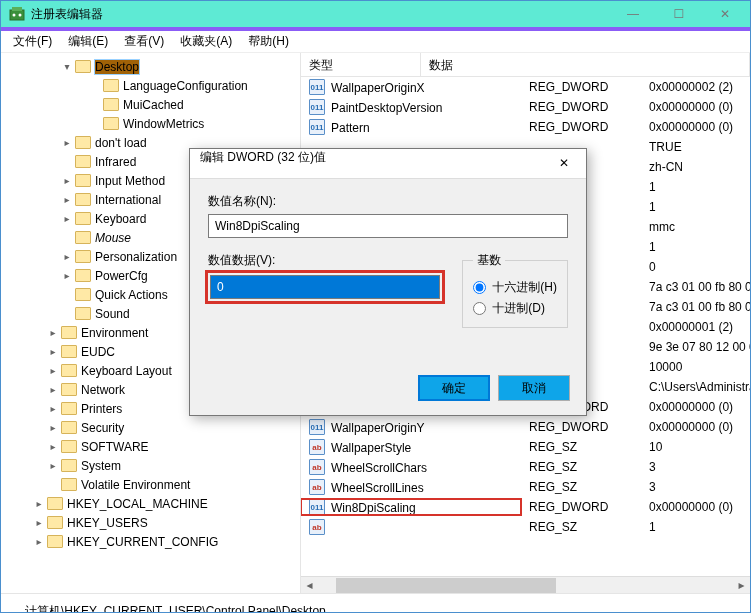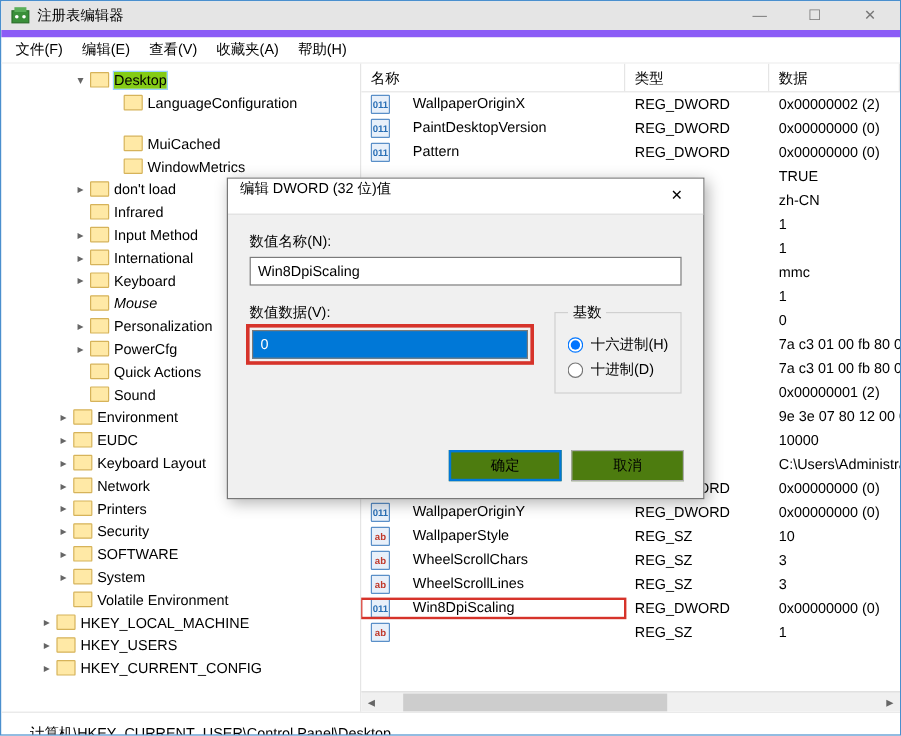--- a/index.html
+++ b/index.html
@@ -1,37 +1,37 @@
 <!DOCTYPE html>
 <html><head>
 <meta charset="utf-8">
 <style>
 *{box-sizing:border-box;margin:0;padding:0;font-family:"Microsoft YaHei",Segoe UI,sans-serif;font-size:12px}
 body{background:#fff;width:751px;height:613px;overflow:hidden;position:relative;border:1px solid #4a8fce}
-.titlebar{height:30px;background:#e5e5e5;display:flex;align-items:center;padding:0 2px 0 8px;border-bottom:6px solid #8b5cf6}
+.titlebar{height:30px;background:#5eead4;display:flex;align-items:center;padding:0 2px 0 8px;border-bottom:4px solid #8b5cf6}
 .titlebar .icon{width:16px;height:16px;margin-right:6px}
 .titlebar .title{flex:1}
 .winbtns{display:flex}
 .winbtn{width:46px;height:30px;display:flex;align-items:center;justify-content:center;color:#777}
 .menubar{height:22px;display:flex;align-items:center;padding:0 6px;gap:4px;border-bottom:1px solid #eee}
 .menubar span{padding:2px 6px}
 .main{display:flex;height:540px}
 .tree{width:300px;border-right:1px solid #e5e5e5;overflow:hidden;padding-top:4px}
 .tree-inner{padding-left:4px}
 .trow{display:flex;align-items:center;height:19px;white-space:nowrap}
 .trow .exp{width:12px;text-align:center;color:#666;font-size:10px}
 .trow .exp.none{visibility:hidden}
 .fold{width:16px;height:13px;background:#ffe9a6;border:1px solid #d6b35a;margin:0 4px 0 2px;border-radius:1px}
-.sel{background:#84cc16;outline:1px solid #99d1ff}
+.sel{background:#a16207;outline:1px solid #99d1ff}
 .list{flex:1;overflow:hidden;position:relative}
 .list-head{display:flex;height:24px;border-bottom:1px solid #e5e5e5}
 .list-head div{padding:4px 8px;border-right:1px solid #e5e5e5}
 .lh-name{width:220px}.lh-type{width:120px}.lh-data{flex:1}
 .lrow{display:flex;height:20px;align-items:center}
-.lrow .c1{width:220px;padding-left:8px;display:flex;align-items:flex-start;gap:19px}
+.lrow .c1{width:220px;padding-left:8px;display:flex;align-items:flex-end;gap:6px}
 .lrow .c2{width:120px;padding-left:8px}
 .lrow .c3{flex:1;padding-left:8px;white-space:nowrap;overflow:hidden}
 .vicon{width:16px;height:16px;display:flex;align-items:center;justify-content:center;border:1px solid #5a8fc8;font-size:8px;font-weight:bold;border-radius:1px}
 .vicon.str{background:#e8f0fa;color:#c0392b}
 .vicon.num{background:#e8f0fa;color:#2a6fb5}
 .hl-row{outline:2px solid #d6332a;outline-offset:-1px}
 .statusbar{height:36px;border-top:1px solid #e5e5e5;padding:2px 24px;display:flex;align-items:center}
 .dialog{position:absolute;left:188px;top:147px;width:398px;height:268px;background:#f0f0f0;border:1px solid #777;box-shadow:3px 3px 12px rgba(0,0,0,.3)}
 .dlg-title{height:30px;background:#fff;display:flex;align-items:flex-start;padding:0 2px 0 10px;border-bottom:1px solid #ddd}
 .dlg-title span{flex:1}
@@ -42,21 +42,21 @@
 .dlg-body input[readonly]{background:#fff}
 .row2{display:flex;margin-top:14px;gap:20px}
 .row2 .left{flex:1}
 .row2 .left .hl-input{outline:3px solid #d6332a;padding:2px}
 .row2 .left input{width:100%}
 .row2 .left input.selall{background:#fff;color:#000}
 .row2 .right fieldset{border:1px solid #d0d0d0;padding:6px 10px 10px}
 .row2 .right legend{padding:0 4px}
 .radio{display:flex;align-items:center;gap:6px;margin-top:4px}
 .dlg-btns{position:absolute;right:16px;bottom:14px;display:flex;gap:8px}
-.dlg-btns button{width:94px;height:26px;background:#4d7c0f;border:1px solid #adadad}
+.dlg-btns button{width:72px;height:26px;background:#0ea5e9;border:1px solid #adadad}
 .dlg-btns button.primary{border:2px solid #0078d7}
 .scrollbar-h{position:absolute;left:0;right:0;bottom:0;height:17px;background:#f0f0f0;border-top:1px solid #ddd;display:flex;align-items:center}
 .scrollbar-h .thumb{height:15px;background:#cdcdcd;margin-left:18px;width:220px}
 .scrollbar-h .arr{width:17px;height:17px;display:flex;align-items:center;justify-content:center;color:#666}
 </style>
 </head>
 <body>
 
 <div class="titlebar">
   <svg class="icon" viewBox="0 0 16 16">
@@ -87,21 +87,21 @@
         <div class="trow" style="padding-left: 56px;">
           <span class="exp">▾</span>
           <span class="fold"></span>
           <span class="sel">Desktop</span>
         </div>
         <div class="trow" style="padding-left: 84px;">
           <span class="exp none">▸</span>
           <span class="fold"></span>
           <span>LanguageConfiguration</span>
         </div>
-        <div class="trow" style="padding-left: 84px; margin-top: 15px;">
+        <div class="trow" style="padding-left: 84px;">
           <span class="exp none">▸</span>
           <span class="fold"></span>
           <span>MuiCached</span>
         </div>
         <div class="trow" style="padding-left: 84px;">
           <span class="exp none">▸</span>
           <span class="fold"></span>
           <span>WindowMetrics</span>
         </div>
         <div class="trow" style="padding-left: 56px;">
@@ -211,21 +211,20 @@
         </div>
         <div class="trow" style="padding-left: 28px;">
           <span class="exp">▸</span>
           <span class="fold"></span>
           <span>HKEY_CURRENT_CONFIG</span>
         </div>
       </div>
   </div>
   <div class="list">
     <div class="list-head">
-      <div class="lh-name">名称</div>
       <div class="lh-type">类型</div>
       <div class="lh-data">数据</div>
     </div>
     <div id="rows">
         <div class="lrow">
           <div class="c1">
             <span class="vicon num">011</span>
             <span>WallpaperOriginX</span>
           </div>
           <div class="c2">REG_DWORD</div>

